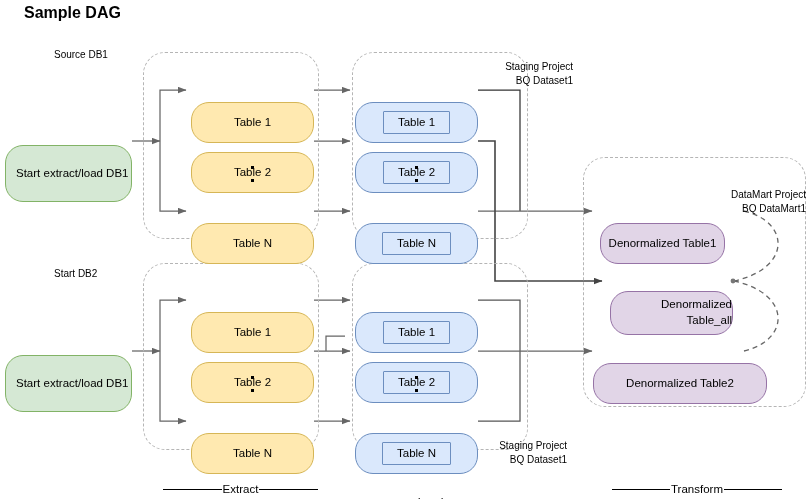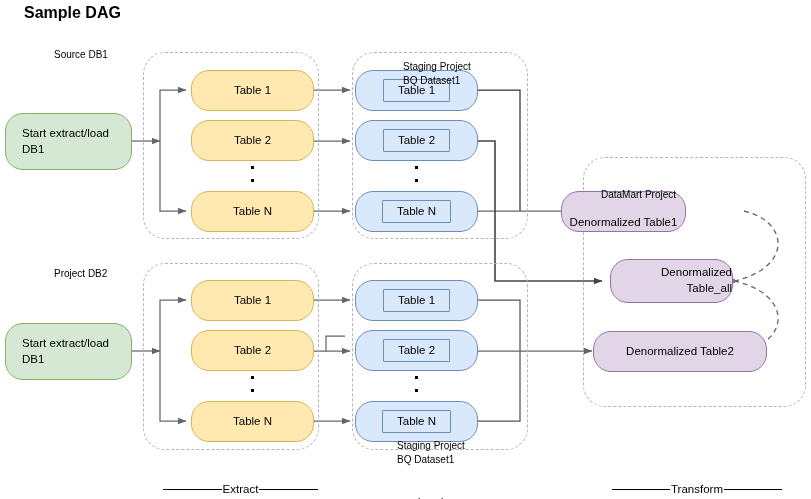--- a/index.html
+++ b/index.html
@@ -28,25 +28,26 @@
   .node {
     position: absolute;
     box-sizing: border-box;
     border-radius: 18px;
     display: flex;
     align-items: center;
     font-size: 11.5px;
     color: #000000;
     line-height: 1.35;
     z-index: 3;
+    margin-top: 32px;
   }
   .node.green {
     background: #d5e8d4;
     border: 1.3px solid #82b366;
-    padding-left: 16px;
+    padding-left: 10px;
     justify-content: flex-start;
   }
   .node.yellow {
     background: #ffe9b0;
     border: 1.3px solid #d6b656;
     justify-content: center;
   }
   .node.blue {
     background: #dae8fc;
     border: 1.3px solid #6c8ebf;
@@ -77,20 +78,21 @@
   }
   .lbl {
     position: absolute;
     font-size: 10px;
     color: #000000;
     line-height: 1.35;
     z-index: 4;
     white-space: nowrap;
   }
   .lbl.right {
+    text-align: right;
   }
   .title {
     position: absolute;
     left: 24px;
     top: 4px;
     font-size: 16px;
     font-weight: bold;
     color: #000000;
     z-index: 5;
   }
@@ -183,34 +185,35 @@
     </g>
 
     <g stroke="#666666" stroke-width="1.3" fill="none" stroke-dasharray="5,4">
       <path d="M744,211 C790,222 792,268 734,281"></path>
       <path d="M744,351 C790,340 792,294 734,281"></path>
     </g>
     <circle cx="733" cy="281" r="2.4" fill="#777777"></circle>
   </svg>
 
   <div class="lbl" style="left:54px; top:48px;">Source DB1</div>
-  <div class="lbl" style="left:54px; top:267px;">Project DB2</div>
+  <div class="lbl" style="left:54px; top:267px;">Start DB2</div>
 
   <div class="lbl right" style="left:403px; top:60px; width:170px;">
     <div>Staging Project</div>
     <div>BQ Dataset1</div>
   </div>
 
   <div class="lbl right" style="left:397px; top:439px; width:170px;">
     <div>Staging Project</div>
     <div>BQ Dataset1</div>
   </div>
 
   <div class="lbl right" style="left:601px; top:152px; width:205px;margin-top:36px;">
     <div>DataMart Project</div>
+    <div>BQ DataMart1</div>
   </div>
 
   <div class="node green" style="left:5px; top:113px; width:127px; height:57px;">
     <span>Start extract/load DB1</span>
   </div>
   <div class="node green" style="left:5px; top:323px; width:127px; height:57px;">
     <span>Start extract/load DB1</span>
   </div>
 
   <div class="node yellow" style="left:191px; top:70px; width:123px; height:41px;">
@@ -262,21 +265,21 @@
     <span class="inner-rect">Table 2</span>
   </div>
   <div class="node blue" style="left:355px; top:401px; width:123px; height:41px;">
     <span class="inner-rect">Table N</span>
   </div>
   <div class="ellipsis" style="left:406px; top:376px;">
       <span></span>
       <span></span>
     </div>
 
-  <div class="node purple" style="left:561px; top:191px; width:125px; height:41px;justify-content:flex-end;">
+  <div class="node purple" style="left:600px; top:191px; width:125px; height:41px;">
     <span>Denormalized Table1</span>
   </div>
 
   <div class="node purple" style="left:610px; top:259px; width:123px; height:44px;align-items:flex-end;">
     <span>Denormalized</span>
     <span>Table_all</span>
   </div>
 
   <div class="node purple" style="left:593px; top:331px; width:174px; height:41px;">
     <span>Denormalized Table2</span>

